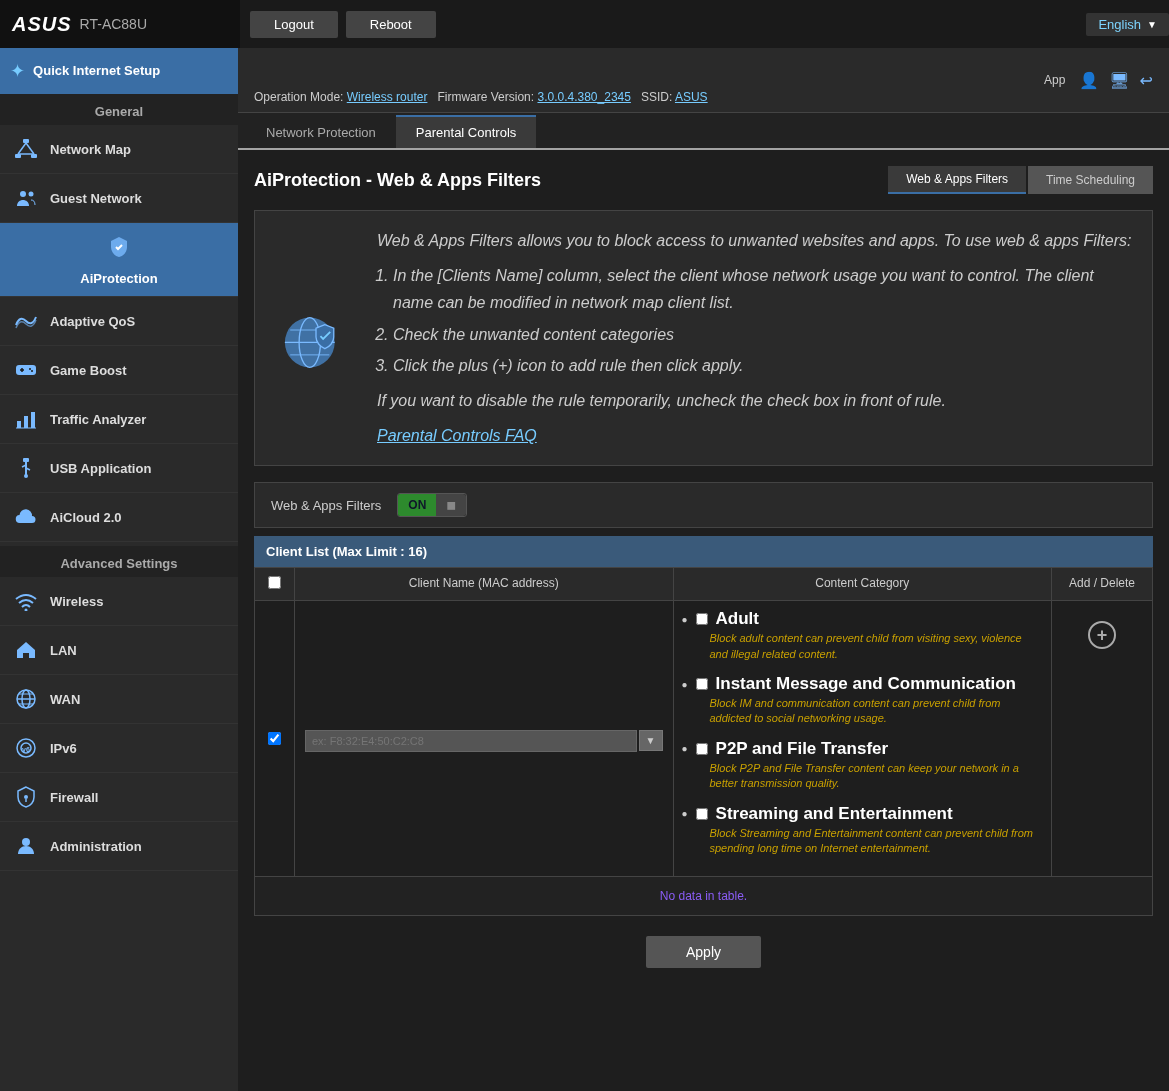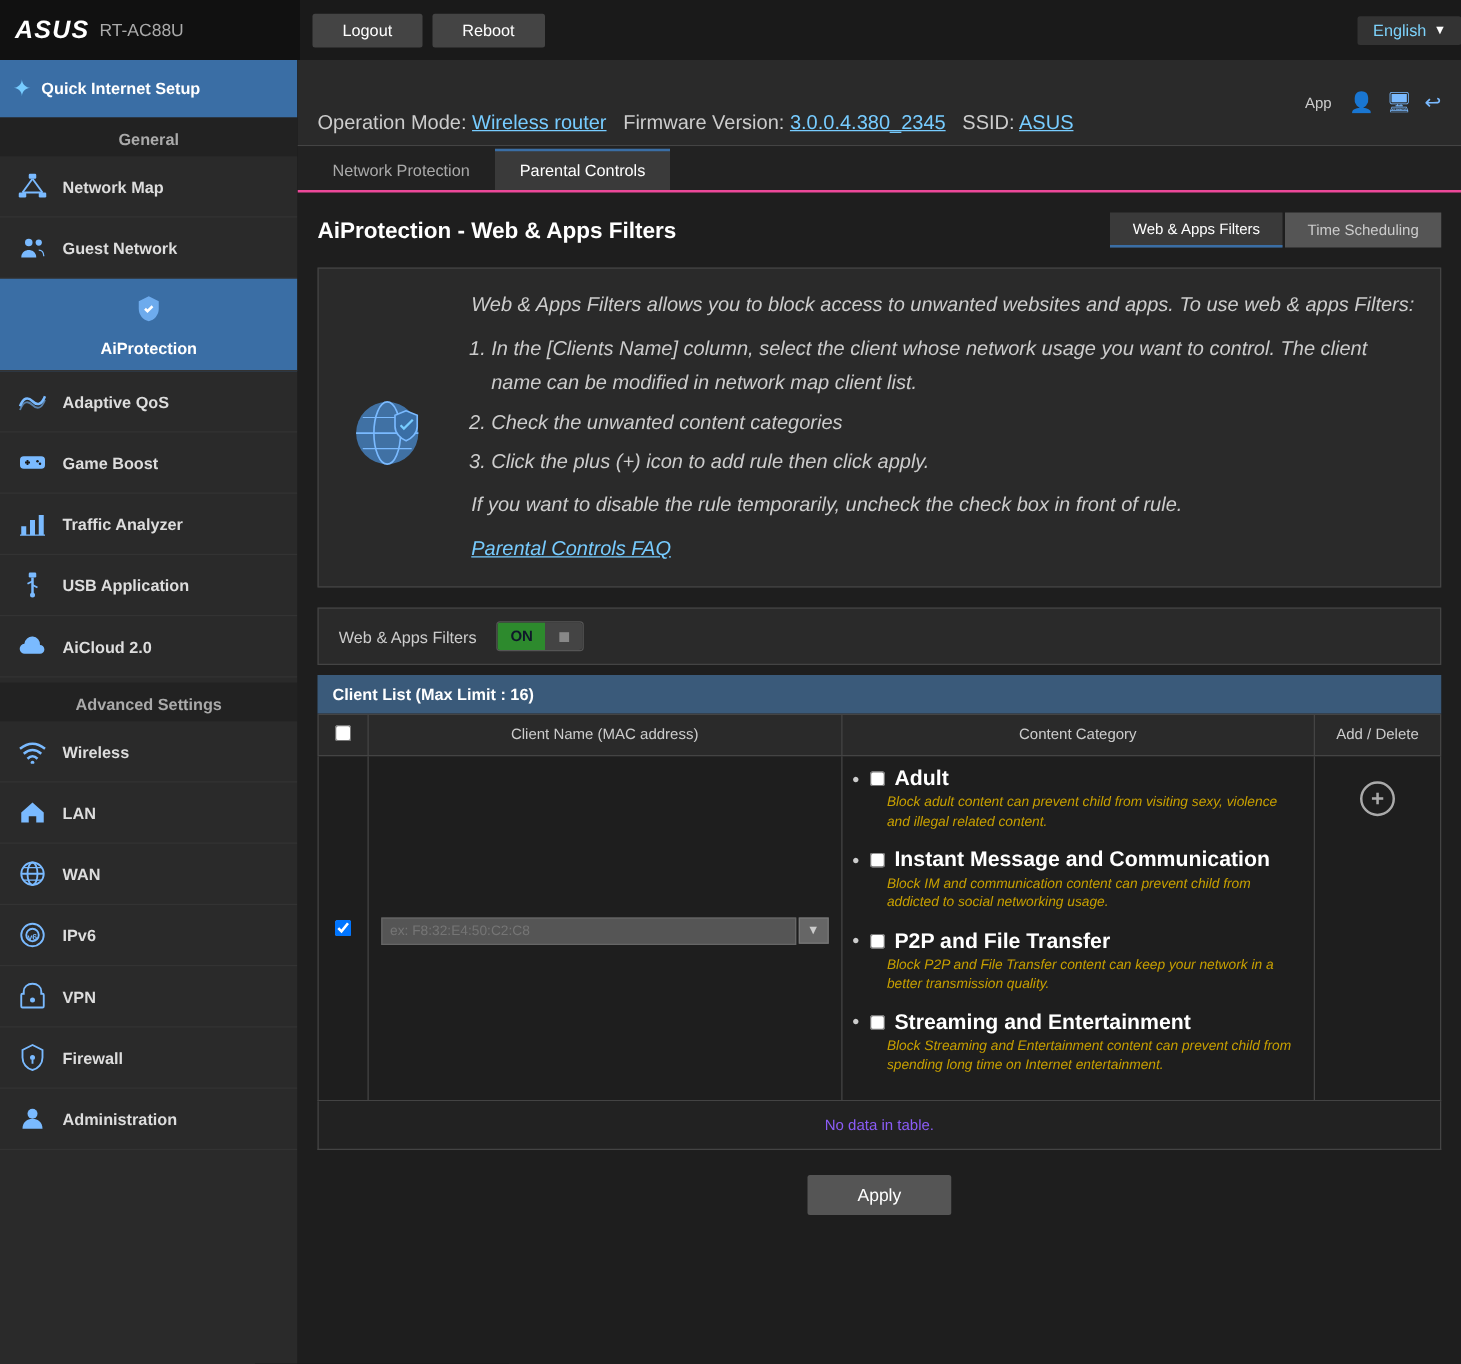--- a/index.html
+++ b/index.html
@@ -30,27 +30,27 @@
     .sidebar-item-icon { width: 28px; height: 28px; display: flex; align-items: center; justify-content: center; flex-shrink: 0; }
     .sidebar-item-label { color: #ddd; font-size: 13px; font-weight: bold; }
     .sidebar-item.active .sidebar-item-label { color: #fff; }
     .sidebar-section-adv { color: #aaa; text-align: center; padding: 10px 0 6px; font-size: 13px; font-weight: bold; background: #222; margin-top: 4px; }
 
     
     .main-content { flex: 1; background: #1e1e1e; display: flex; flex-direction: column; overflow-y: auto; }
 
     
     .info-bar { background: #2a2a2a; padding: 8px 16px; display: flex; align-items: center; justify-content: space-between; border-bottom: 1px solid #444; }
-    .info-bar-text { color: #ccc; font-size: 16px; margin-top: 34px; }
+    .info-bar-text { color: #ccc; font-size: 12px; margin-top: 34px; }
     .info-bar-text a { color: #7cf; text-decoration: underline; cursor: pointer; }
     .app-icons { display: flex; align-items: center; gap: 10px; }
     .app-label { color: #ccc; font-size: 12px; margin-right: 4px; }
 
     
-    .tabs { display: flex; background: #222; padding: 0 0 0 8px; border-bottom: 2px solid #ec4899; }
+    .tabs { display: flex; background: #222; padding: 0 0 0 8px; border-bottom: 2px solid #a3a3a3; }
     .tab { padding: 8px 20px; cursor: pointer; font-size: 13px; color: #aaa; border-top: 2px solid transparent; margin-top: 2px; }
     .tab.active { color: #fff; background: #3a3a3a; border-top: 2px solid #3a6ea5; }
 
     
     .page-content { padding: 16px; flex: 1; }
 
     
     .section-header { display: flex; align-items: center; justify-content: space-between; margin-bottom: 16px; }
     .section-title { color: #fff; font-size: 18px; font-weight: bold; }
     .filter-toggle-group { display: flex; gap: 2px; }
@@ -275,29 +275,20 @@
       <div class="sidebar-item-icon">
         <svg width="24" height="24" viewBox="0 0 24 24" fill="none">
           <circle cx="12" cy="12" r="9" stroke="#7abaff" stroke-width="1.5"></circle>
           <circle cx="12" cy="12" r="5" stroke="#7abaff" stroke-width="1.5"></circle>
           <text x="8" y="16" font-size="7" fill="#7abaff" font-weight="bold">v6</text>
         </svg>
       </div>
       <span class="sidebar-item-label">IPv6</span>
     </div>
 
-    <div class="sidebar-item">
-      <div class="sidebar-item-icon">
-        <svg width="24" height="24" viewBox="0 0 24 24" fill="none">
-          <path d="M12 2C8 2 5 4.5 5 8v2H4a1 1 0 00-1 1v9a1 1 0 001 1h16a1 1 0 001-1v-9a1 1 0 00-1-1h-1V8c0-3.5-3-6-7-6z" stroke="#7abaff" stroke-width="1.5"></path>
-          <circle cx="12" cy="15" r="2" fill="#7abaff"></circle>
-        </svg>
-      </div>
-      <span class="sidebar-item-label">VPN</span>
-    </div>
 
     <div class="sidebar-item">
       <div class="sidebar-item-icon">
         <svg width="24" height="24" viewBox="0 0 24 24" fill="none">
           <path d="M12 2L4 6v6c0 5 3.5 9 8 10 4.5-1 8-5 8-10V6z" stroke="#7abaff" stroke-width="1.5"></path>
           <circle cx="12" cy="12" r="2" fill="#7abaff"></circle>
           <line x1="12" y1="14" x2="12" y2="17" stroke="#7abaff" stroke-width="1.5"></line>
         </svg>
       </div>
       <span class="sidebar-item-label">Firewall</span>

